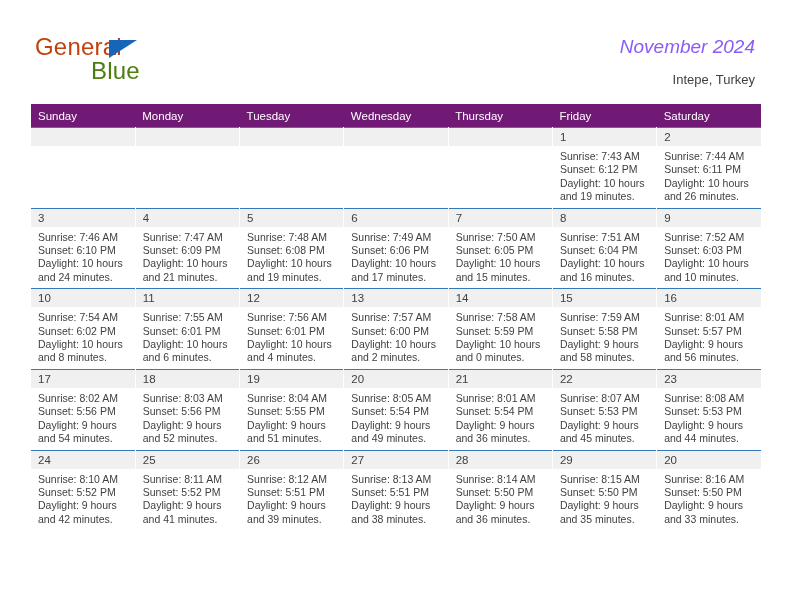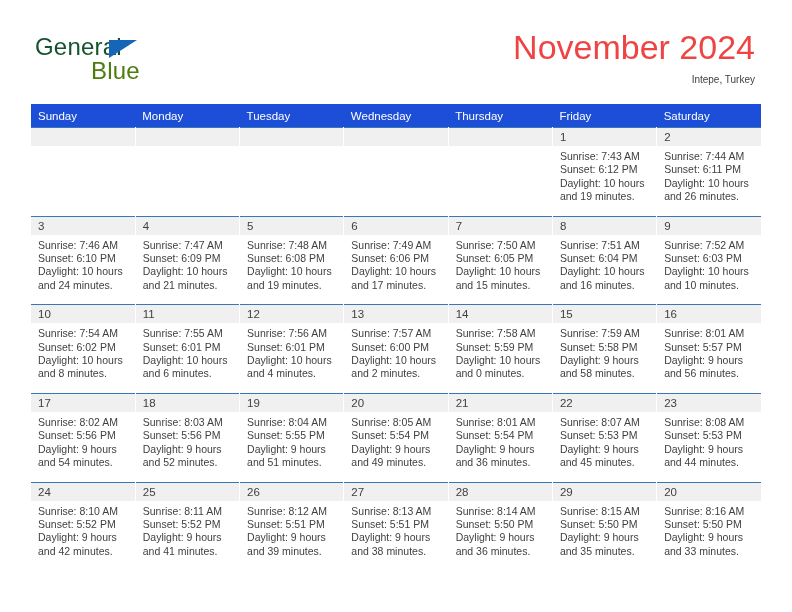--- a/index.html
+++ b/index.html
@@ -35,21 +35,21 @@
     top: 33px;
     width: 210px;
     height: 56px;
   }
   .logo-general {
     position: absolute;
     left: 0;
     top: 0;
     font-size: 24px;
     letter-spacing: 0.2px;
-    color: #14532d;
+    color: #c2410c;
     font-family: "Liberation Sans", sans-serif;
   }
   .logo-triangle {
     position: absolute;
     left: 74px;
     top: 7px;
     width: 0;
     height: 0;
     border-left: 28px solid #1565b8;
     border-bottom: 18px solid transparent;
@@ -63,44 +63,45 @@
     letter-spacing: 0.2px;
   }
 
   .title-block {
     position: absolute;
     right: 37px;
     top: 30px;
     text-align: right;
   }
   .cal-title {
-    font-size: 34px;
-    color: #ef4444;
+    font-size: 19px;
+    color: #8b5cf6;
     line-height: 34px;
     white-space: nowrap;
+    font-style: italic;
   }
   .cal-subtitle {
-    font-size: 10px;
+    font-size: 13px;
     color: #3f3f3f;
     line-height: 20px;
     margin-top: 6px;
     white-space: nowrap;
   }
 
   
   .calendar {
     position: absolute;
     left: 31px;
     top: 104px;
     width: 730px;
     border-collapse: collapse;
     table-layout: fixed;
   }
   .calendar th {
-    background: #1d4ed8;
+    background: #701a75;
     color: #ffffff;
     font-size: 11.5px;
     font-weight: normal;
     text-align: left;
     padding: 5px 0 5px 7px;
     height: 13px;
     border: none;
   }
   .calendar td {
     vertical-align: top;
@@ -119,21 +120,21 @@
     height: 16px;
     line-height: 16px;
     padding: 1px 0 1px 7px;
     font-size: 11.5px;
     color: #3f3f3f;
   }
   .daynum.empty {
     color: transparent;
   }
   .dayinfo {
-    padding: 4px 6px 12px 7px;
+    padding: 4px 6px 4px 7px;
     font-size: 10.5px;
     line-height: 13.4px;
     color: #3f3f3f;
   }
   .dayinfo div {
     white-space: normal;
   }
   td.blank .dayinfo { visibility: hidden; }
 </style>
 </head>

